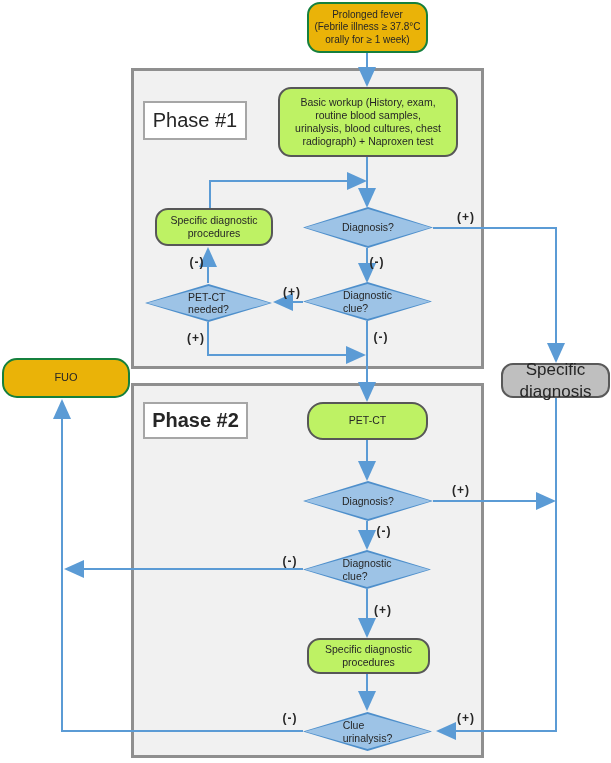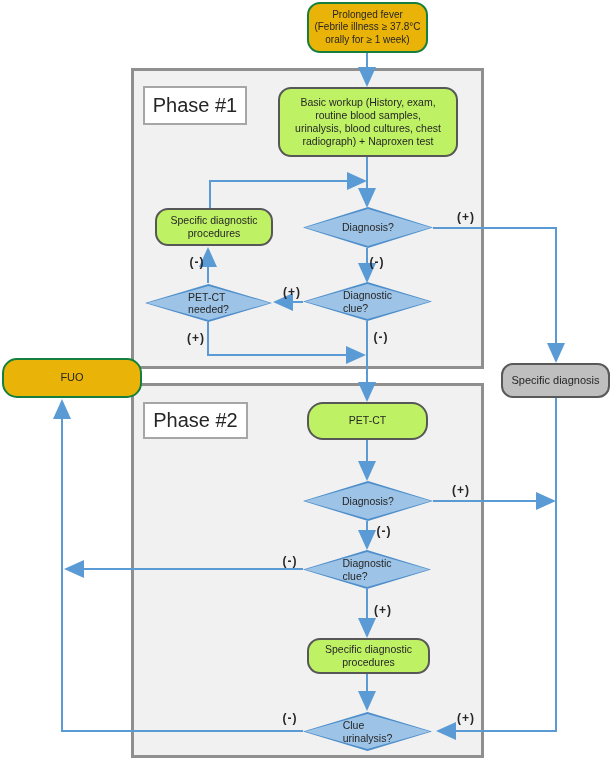--- a/index.html
+++ b/index.html
@@ -21,21 +21,21 @@
     text-align:center;z-index:3;line-height:1.25;
   }
   .prewrap{white-space:pre-line;}
   .terminal{
     background:#eab308;border:2px solid #15803d;border-radius:13px;font-size:10.5px;
   }
   .process{
     background:#bef264;border:2px solid #575757;border-radius:13px;font-size:10.5px;
   }
   .result{
-    background:#bfbfbf;border:2px solid #595959;border-radius:12px;font-size:11px;
+    background:#bfbfbf;border:2px solid #595959;border-radius:12px;font-size:17px;
   }
   .diamond{
     position:absolute;display:flex;align-items:center;justify-content:center;text-align:left;
     clip-path:polygon(50% 0,100% 50%,50% 100%,0 50%);background:#4e8fcb;z-index:3;
     font-size:10.5px;line-height:1.18;
   }
   .diamond::before{
     content:"";position:absolute;inset:2px;background:#9dc3e6;
     clip-path:polygon(50% 0,100% 50%,50% 100%,0 50%);
   }
@@ -73,31 +73,31 @@
       <path d="M433,501 H552" marker-end="url(#ah)"></path>
       <path d="M367,521 V546" marker-end="url(#ah)"></path>
       <path d="M303,569 H68" marker-end="url(#ah)"></path>
       <path d="M367,589 V634" marker-end="url(#ah)"></path>
       <path d="M367,674 V707" marker-end="url(#ah)"></path>
       <path d="M556,398 V731 H440" marker-end="url(#ah)"></path>
       <path d="M303,731 H62 V403" marker-end="url(#ah)"></path>
     </g>
   </svg>
 
-  <div class="phase-label" style="left:143px;top:86px;width:104px;height:39px;">
+  <div class="phase-label" style="left:143px;top:101px;width:104px;height:39px;">
     <span>Phase #1</span>
   </div>
-  <div class="phase-label" style="left:143px;top:402px;width:105px;height:37px;">
+  <div class="phase-label" style="left:143px;top:402px;width:105px;height:37px;font-weight:bold;">
     <span>Phase #2</span>
   </div>
 
   <div class="node terminal prewrap" style="left:307px;top:2px;width:121px;height:51px;font-size:10px;">Prolonged fever
 (Febrile illness ≥ 37.8°C
 orally for ≥ 1 week)</div>
-  <div class="node terminal" style="left:2px;top:358px;width:140px;height:40px;font-size:11px;border-radius:15px;">FUO</div>
+  <div class="node terminal" style="left:2px;top:358px;width:128px;height:40px;font-size:11px;border-radius:15px;">FUO</div>
   <div class="node result" style="left:501px;top:363px;width:109px;height:35px;">Specific diagnosis</div>
 
   <div class="node process prewrap" style="left:278px;top:87px;width:180px;height:70px;">Basic workup (History, exam,
 routine blood samples,
 urinalysis, blood cultures, chest
 radiograph) + Naproxen test</div>
   <div class="node process prewrap" style="left:155px;top:208px;width:118px;height:38px;">Specific diagnostic
 procedures</div>
   <div class="diamond" style="left:303px;top:207px;width:130px;height:41px;">
     <span class="prewrap">Diagnosis?</span>

